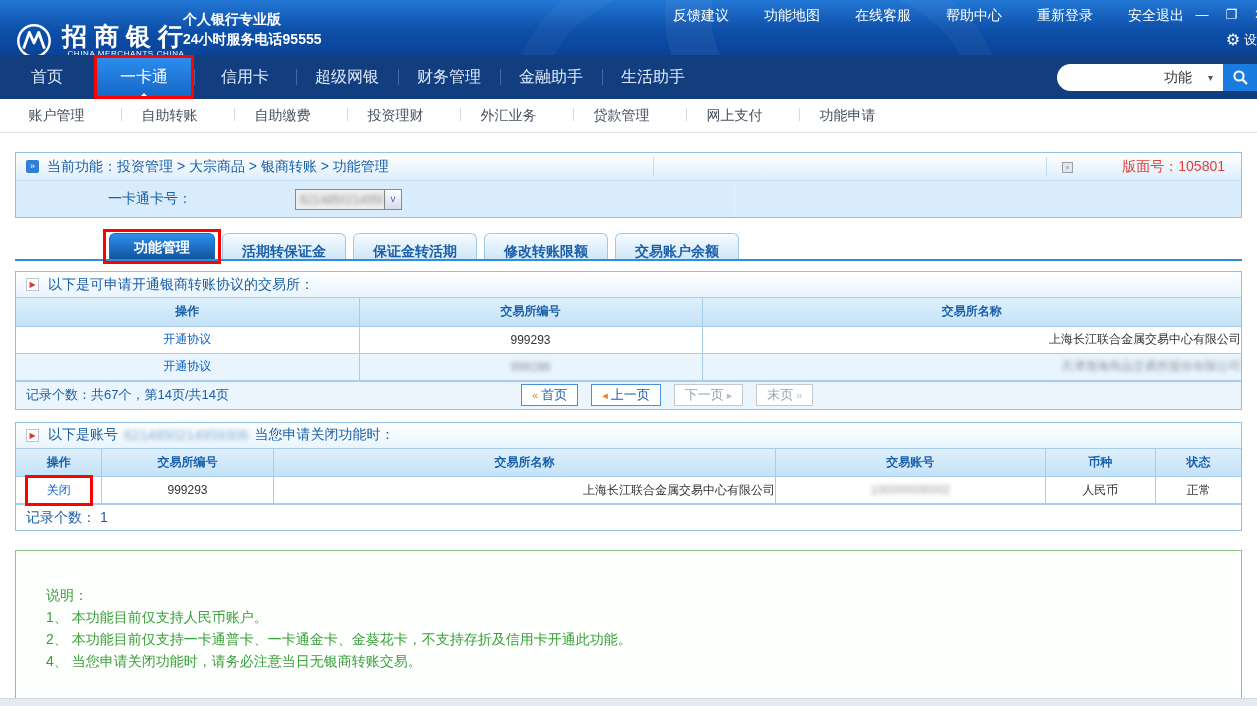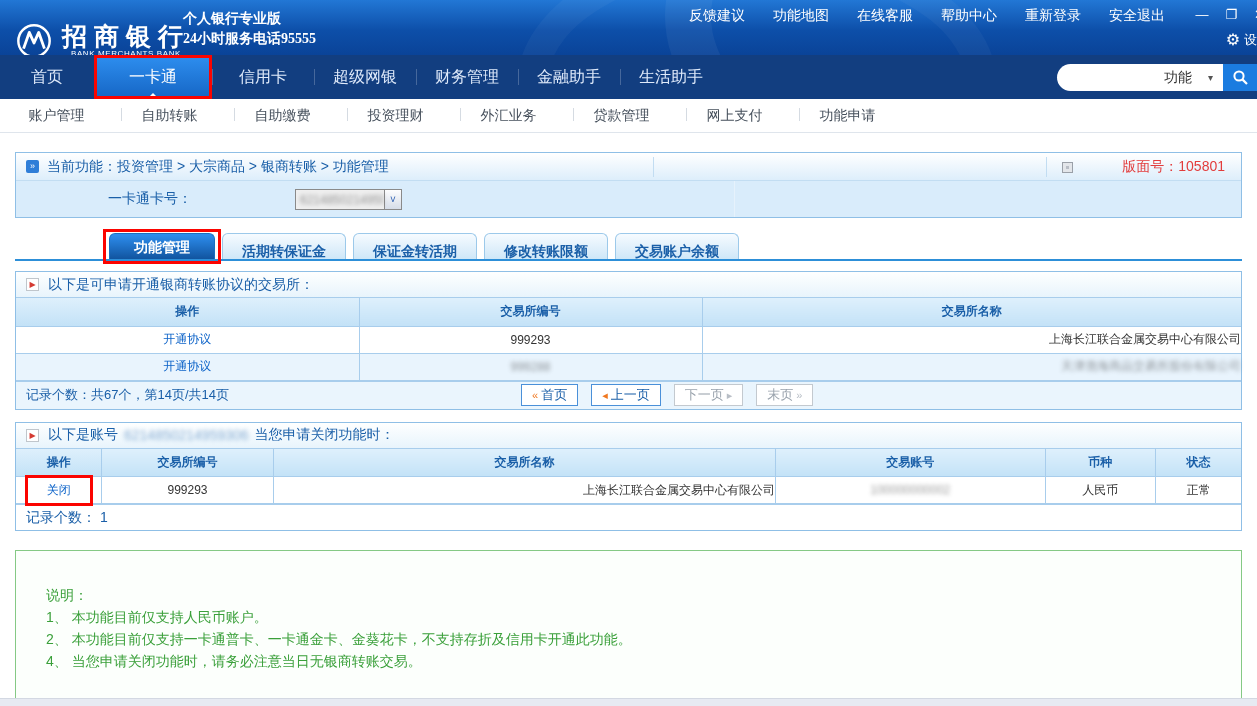--- a/index.html
+++ b/index.html
@@ -7,34 +7,34 @@
   body { font-family:"Liberation Sans","DejaVu Sans",sans-serif; background:#ffffff; position:relative; }
 
   
   .top-header { height:55px; background:linear-gradient(180deg,#2277d5 0%,#0d4fa9 55%,#0a4398 100%); position:relative; color:#fff; overflow:hidden; }
   .top-header::before { content:""; position:absolute; right:-120px; top:-190px; width:620px; height:320px; border-radius:50%; border:46px solid rgba(255,255,255,0.05); }
   .top-header::after  { content:""; position:absolute; right:260px; top:-60px; width:420px; height:230px; border-radius:50%; border:30px solid rgba(255,255,255,0.04); }
   .logo-wrap { position:absolute; left:15px; top:22px; display:flex; align-items:center; gap:9px; z-index:2;text-align:center; }
   .logo-mark { width:38px; height:38px; }
   .bank-cn { font-family:"Liberation Serif","DejaVu Serif",serif; font-size:25px; font-weight:bold; letter-spacing:7px; line-height:26px; white-space:nowrap; }
   .bank-en { font-size:8px; letter-spacing:0.6px; margin-top:-1px; white-space:nowrap; }
-  .edition-block { position:absolute; left:183px; top:9px; font-size:14px; font-weight:bold; line-height:20px; z-index:2; white-space:nowrap;font-family:Liberation Serif, serif; }
-  .top-links { position:absolute; top:7px; right:92px; display:flex; gap:28px; font-size:14px; z-index:3; white-space:nowrap; }
+  .edition-block { position:absolute; left:183px; top:9px; font-size:14px; font-weight:bold; line-height:20px; z-index:2; white-space:nowrap; }
+  .top-links { position:absolute; top:7px; right:73px; display:flex; gap:35px; font-size:14px; z-index:3; white-space:nowrap; }
   .top-links span { cursor:pointer; }
   .win-controls { position:absolute; top:7px; right:-8px; display:flex; gap:17px; font-size:13px; z-index:3; }
   .win-controls span { cursor:pointer; }
   .settings-btn { position:absolute; top:31px; right:-13px; display:flex; align-items:center; gap:4px; font-size:13px; z-index:3; cursor:pointer; }
   .gear { font-size:16px; line-height:16px; }
 
   
   .main-nav { height:44px; background:#123e80; display:flex; position:relative; }
   .nav-item { height:44px; line-height:44px; text-align:center; color:#dfeafa; font-size:16px; position:relative; cursor:pointer; width:102px; }
   .nav-item:first-child { width:94px; }
   .nav-item + .nav-item::before { content:""; position:absolute; left:0; top:14px; height:16px; width:1px; background:rgba(255,255,255,0.22); }
-  .nav-item.active { width:118px; background:linear-gradient(180deg,#2e8ff0,#1565c4); color:#fff; }
+  .nav-item.active { width:100px; background:linear-gradient(180deg,#2e8ff0,#1565c4); color:#fff; }
   .nav-item.active::before { display:none; }
   .nav-tri { position:absolute; bottom:0; left:50%; margin-left:-6px; width:0; height:0; border-left:6px solid transparent; border-right:6px solid transparent; border-bottom:6px solid #fff; }
   .red-frame { position:absolute; inset:0; border:3px solid #fb0400; pointer-events:none; z-index:6; }
   .search-group { position:absolute; right:0; top:9px; display:flex; height:27px; z-index:2; }
   .search-input { width:166px; background:#fff; border-radius:14px 0 0 14px; display:flex; align-items:center; justify-content:flex-end; padding-right:10px; gap:5px; font-size:14px; color:#333; cursor:text; }
   .search-cat { cursor:pointer; display:flex; align-items:center; gap:16px; }
   .caret { font-size:10px; color:#555; }
   .search-btn { width:34px; background:#1b7ce0; display:flex; align-items:center; justify-content:center; cursor:pointer; }
 
   
@@ -109,21 +109,21 @@
 <body>
 
 <header class="top-header">
   <div class="logo-wrap">
     <svg class="logo-mark" viewBox="0 0 40 40">
       <circle cx="20" cy="20" r="16.5" fill="none" stroke="#ffffff" stroke-width="2.6"></circle>
       <path d="M9 28 L15 11 L20 22 L25 11 L31 28" fill="none" stroke="#ffffff" stroke-width="3" stroke-linejoin="round"></path>
     </svg>
     <div class="logo-text">
       <div class="bank-cn">招商银行</div>
-      <div class="bank-en">BANK MERCHANTS BANK</div>
+      <div class="bank-en">CHINA MERCHANTS CHINA</div>
     </div>
   </div>
   <div class="edition-block">
     <div>个人银行专业版</div>
     <div>24小时服务电话95555</div>
   </div>
   <nav class="top-links">
     <span>反馈建议</span>
     <span>功能地图</span>
     <span>在线客服</span>

